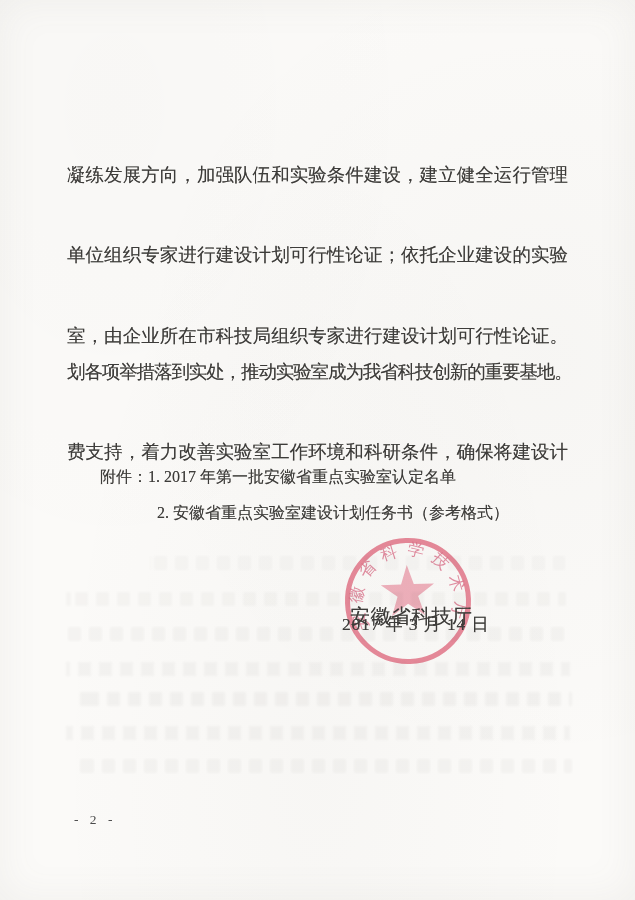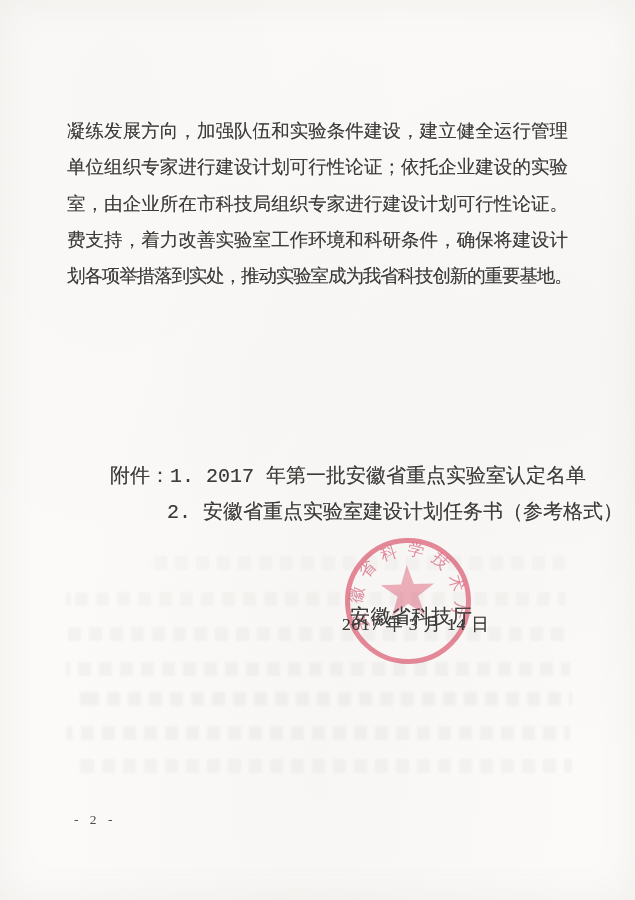--- a/index.html
+++ b/index.html
@@ -32,29 +32,30 @@
     position:absolute;left:67px;top:113px;width:501px;
     font-size:18.5px;line-height:36.3px;color:var(--ink);
     text-shadow:0 0 0.6px rgba(70,66,60,0.55);
     z-index:3;
   }
   .line{white-space:nowrap;}
   .line.just{
     white-space:normal;
     text-align:justify;
     text-align-last:justify;
+    margin-top:44px;
   }
   .line.indent{padding-left:50px;}
   .line.tight{letter-spacing:-1.1px;}
   
   .attachments{
-    position:absolute;left:110px;top:459px;
-    font-size:20px;line-height:36.3px;color:var(--ink);
+    position:absolute;left:100px;top:459px;
+    font-size:16px;line-height:36.3px;color:var(--ink);
     text-shadow:0 0 0.6px rgba(70,66,60,0.55);
-    z-index:3;white-space:nowrap;font-family:Liberation Mono, monospace;
+    z-index:3;white-space:nowrap;
   }
   .att-line2{padding-left:57px;}
   
   .signature{
     position:absolute;left:350px;top:603px;
     font-size:20px;color:var(--ink);letter-spacing:0.4px;
     text-shadow:0 0 0.6px rgba(70,66,60,0.55);
     z-index:4;white-space:nowrap;
   }
   .sign-date{
@@ -103,22 +104,22 @@
     <div class="bleed-row b4"></div>
     <div class="bleed-row b5"></div>
     <div class="bleed-row b6"></div>
     <div class="bleed-row b7"></div>
   </div>
 
   <div class="text-block">
     <div class="line just">凝练发展方向，加强队伍和实验条件建设，建立健全运行管理</div>
     <div class="line just">单位组织专家进行建设计划可行性论证；依托企业建设的实验</div>
     <div class="line just">室，由企业所在市科技局组织专家进行建设计划可行性论证。</div>
+    <div class="line tight">划各项举措落到实处，推动实验室成为我省科技创新的重要基地。</div>
     <div class="line just">费支持，着力改善实验室工作环境和科研条件，确保将建设计</div>
-    <div class="line tight">划各项举措落到实处，推动实验室成为我省科技创新的重要基地。</div>
   </div>
 
   <div class="attachments">
     <div class="att-line"><span>附件：</span><span>1. 2017 年第一批安徽省重点实验室认定名单</span></div>
     <div class="att-line att-line2"><span>2. 安徽省重点实验室建设计划任务书（参考格式）</span></div>
   </div>
 
   <svg class="seal" viewBox="0 0 130 130" xmlns="http://www.w3.org/2000/svg">
     <circle cx="65" cy="65" r="60.5" fill="none" stroke-width="5" style="stroke:var(--seal-red)" opacity="0.85"></circle>
     <path d="M65,29 L71.35,48.26 L91.63,48.35 L75.27,60.34 L81.46,79.65 L65,67.8

